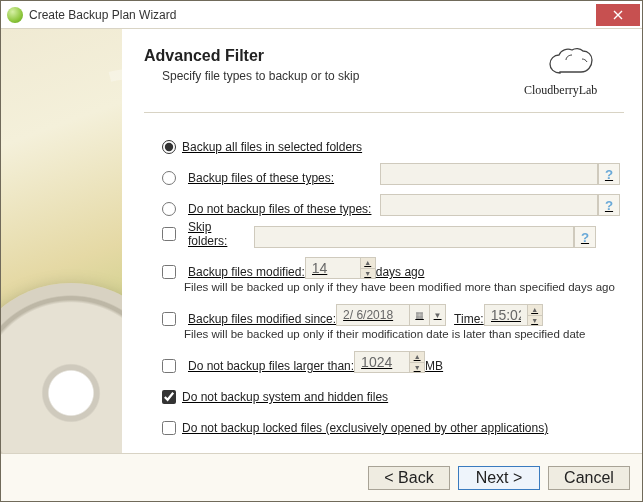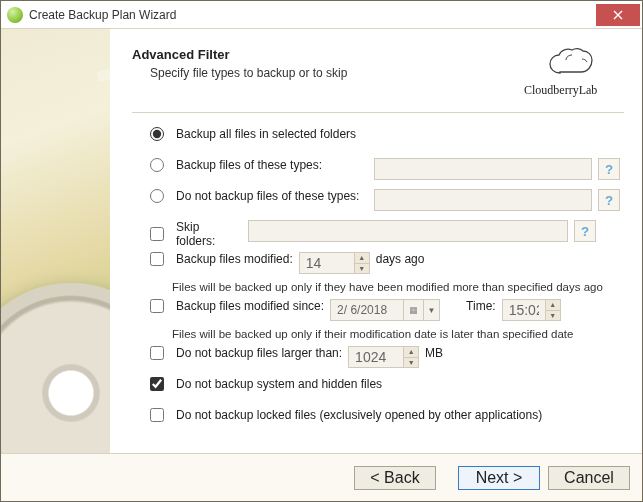--- a/index.html
+++ b/index.html
@@ -76,41 +76,42 @@
     border-width: 10px;
     opacity: .7;
   }
   .main {
     flex: 1;
     padding: 18px 18px 10px 22px;
     position: relative;
   }
   .header-row { display: flex; align-items: flex-start; }
   .header-text { flex: 1; }
-  .page-title { font-weight: bold; font-size: 13px; color: #222; }
+  .page-title { font-weight: bold; font-size: 16px; color: #222; }
   .page-subtitle { font-size: 12px; color: #333; margin: 4px 0 0 18px; }
   .logo {
     text-align: left;
     width: 100px;
   }
   .logo .cloud {
     width: 56px; height: 34px; margin: 0 auto 2px;
     position: relative;
   }
   .logo .cloud svg { overflow: visible; }
   .logo-text { font-size: 12px; color: #222; font-family: Georgia, serif; }
   .hr {
     border: none; border-top: 1px solid #d8d3c4;
     margin: 14px 0 14px 0;
   }
   .form { padding-left: 18px; padding-right: 4px; }
   .row {
-    display: flex; align-items: flex-start;
+    display: flex; align-items: flex-end;
     min-height: 27px;
-    gap: 6px;
+    gap: 0;
+    text-decoration: underline;
   }
   .row + .row { margin-top: 4px; }
   .rcol { display: flex; align-items: center; gap: 6px; }
   .lbl { color: #222; }
   .note {
     font-size: 11.5px; color: #333;
     margin: 2px 0 6px 22px;
   }
   input[type="radio"], input[type="checkbox"] {
     width: 14px; height: 14px;
@@ -195,21 +196,20 @@
   .btn {
     min-width: 82px; height: 24px;
     border: 1px solid #a8a396;
     background: #efece1;
     font-family: inherit; font-size: 16px;
     color: #222;
   }
   .btn.primary {
     border: 1.5px solid #3a7bbf;
     background: #eef4fb;
-    margin-left: 14px;
   }
 </style>
 </head>
 <body>
 
 <div class="window">
 
   <div class="titlebar">
     <div class="app-icon"></div>
     <div class="title-text">Create Backup Plan Wizard</div>
@@ -304,21 +304,21 @@
         <div class="row">
           <label class="rcol">
             <input type="checkbox" style="">
             <span class="lbl">Backup files modified since:</span>
           </label>
           <div class="dateinput">
             <span class="dv">2/ 6/2018</span>
             <span class="cal">▦</span>
             <span class="dd">▼</span>
           </div>
-          <span class="lbl" style="margin-left:20px">Time:</span>
+          <span class="lbl" style="margin-left:8px">Time:</span>
           <div class="spin">
             <input readonly="" style="width: 42px;" value="15:02">
             <div class="spin-btns">
               <div>▲</div>
               <div>▼</div>
             </div>
           </div>
         </div>
         <div class="note">Files will be backed up only if their modification date is later than specified date</div>
 

